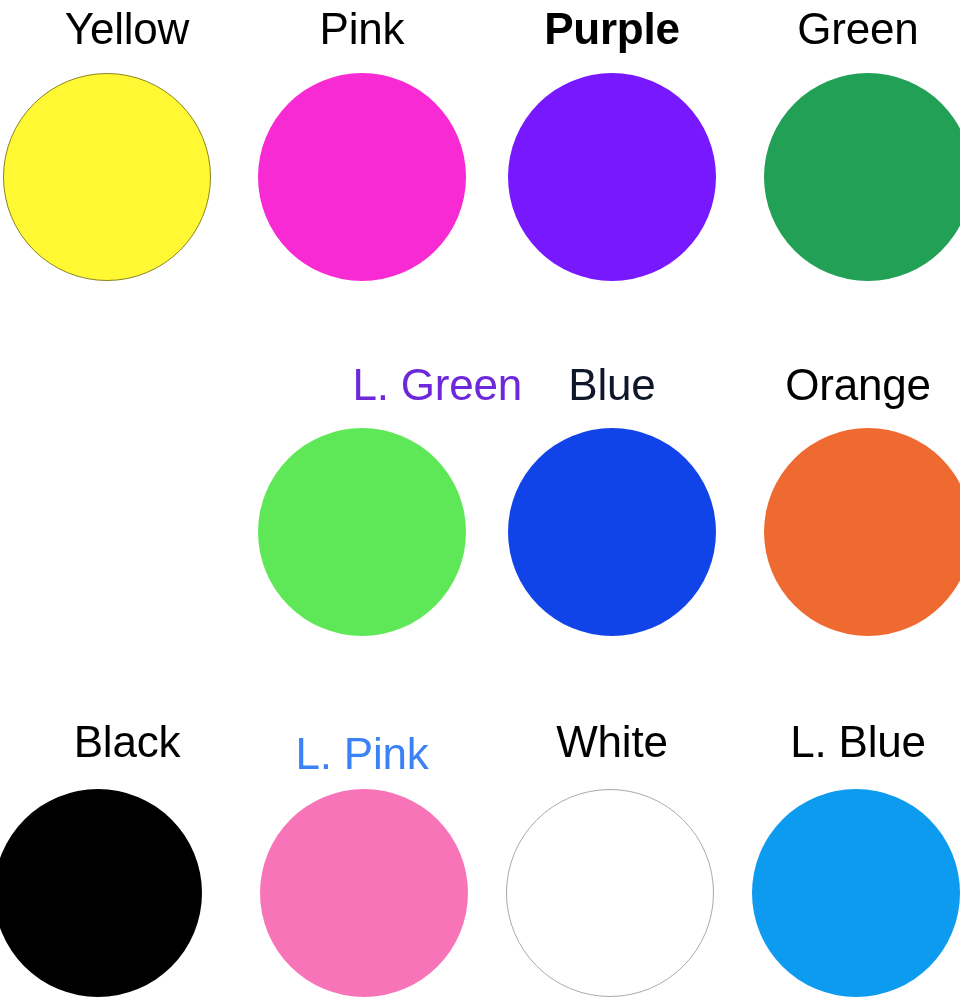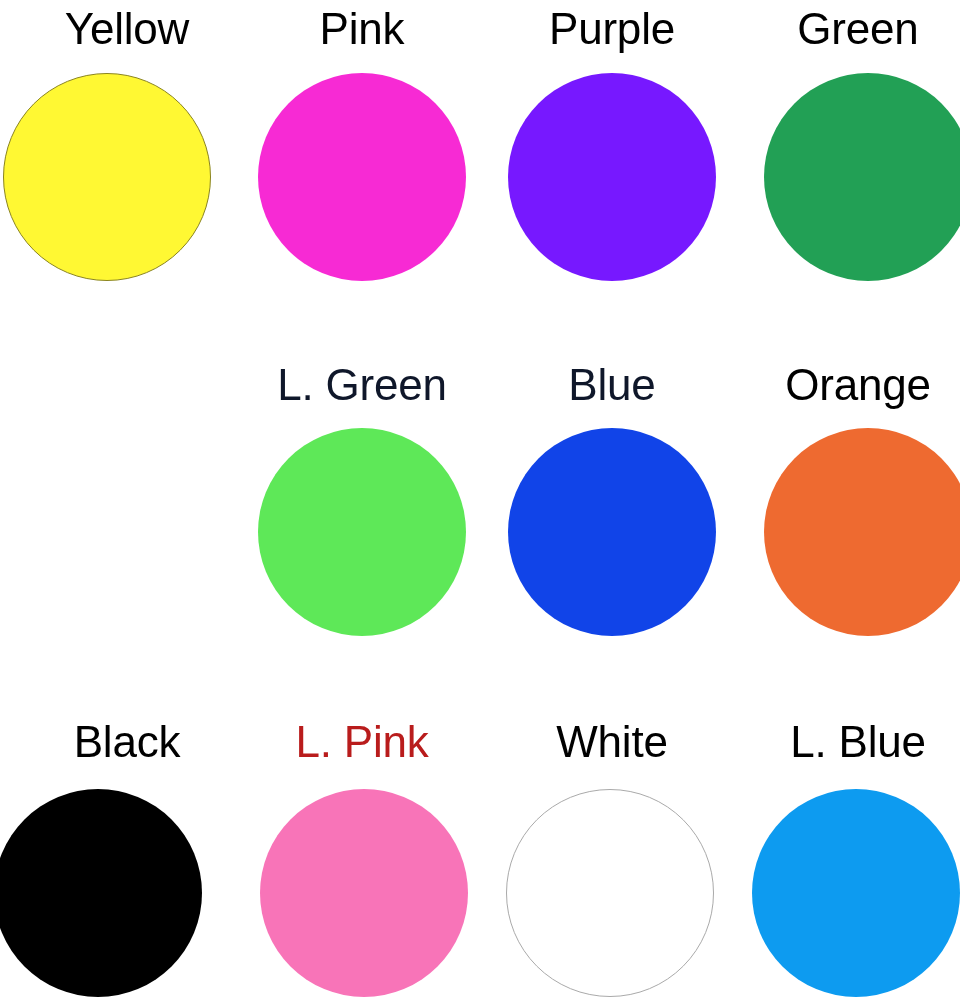--- a/index.html
+++ b/index.html
@@ -87,52 +87,52 @@
     <div class="swatch-label" style="color: rgb(0, 0, 0);">Yellow</div>
     <div class="swatch-circle" style="background: rgb(255, 248, 51); border: 1px solid rgb(138, 132, 32);"></div>
   </div>
 
   <div class="swatch-cell row-0 col-1 cell-pink">
     <div class="swatch-label" style="color: rgb(0, 0, 0);">Pink</div>
     <div class="swatch-circle" style="background: rgb(247, 42, 212); border: none;"></div>
   </div>
 
   <div class="swatch-cell row-0 col-2 cell-purple">
-    <div class="swatch-label" style="color: rgb(0, 0, 0);">Purple</div>
+    <div class="swatch-label" style="color: rgb(0, 0, 0); font-weight: bold;">Purple</div>
     <div class="swatch-circle" style="background: rgb(119, 24, 255); border: none;"></div>
   </div>
 
   <div class="swatch-cell row-0 col-3 cell-green">
     <div class="swatch-label" style="color: rgb(0, 0, 0);">Green</div>
     <div class="swatch-circle" style="background: rgb(34, 160, 85); border: none;"></div>
   </div>
 
 
   <div class="swatch-cell row-1 col-1 cell-lgreen">
-    <div class="swatch-label" style="color: #0f172a;">L. Green</div>
+    <div class="swatch-label" style="color: #6d28d9; text-align: right;">L. Green</div>
     <div class="swatch-circle" style="background: rgb(94, 232, 88); border: none;"></div>
   </div>
 
   <div class="swatch-cell row-1 col-2 cell-blue">
     <div class="swatch-label" style="color: #0f172a;">Blue</div>
     <div class="swatch-circle" style="background: rgb(17, 68, 232); border: none;"></div>
   </div>
 
   <div class="swatch-cell row-1 col-3 cell-orange">
     <div class="swatch-label" style="color: rgb(0, 0, 0);">Orange</div>
     <div class="swatch-circle" style="background: rgb(238, 106, 48); border: none;"></div>
   </div>
 
   <div class="swatch-cell row-2 col-0 cell-black">
     <div class="swatch-label" style="color: rgb(0, 0, 0);">Black</div>
     <div class="swatch-circle" style="background: rgb(0, 0, 0); border: none;"></div>
   </div>
 
   <div class="swatch-cell row-2 col-1 cell-lpink">
-    <div class="swatch-label" style="color: #b91c1c;">L. Pink</div>
+    <div class="swatch-label" style="color: #3b82f6; margin-top: 12px;">L. Pink</div>
     <div class="swatch-circle" style="background: rgb(248, 116, 184); border: none;"></div>
   </div>
 
   <div class="swatch-cell row-2 col-2 cell-white">
     <div class="swatch-label" style="color: rgb(0, 0, 0);">White</div>
     <div class="swatch-circle" style="background: rgb(255, 255, 255); border: 1px solid rgb(170, 170, 170);"></div>
   </div>
 
   <div class="swatch-cell row-2 col-3 cell-lblue">
     <div class="swatch-label" style="color: rgb(0, 0, 0);">L. Blue</div>

